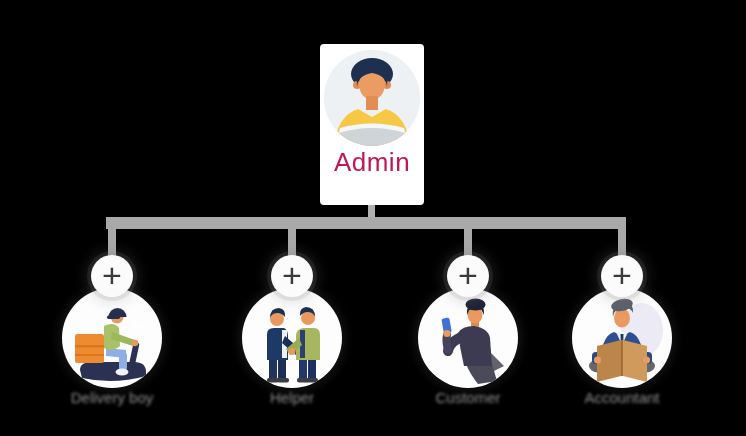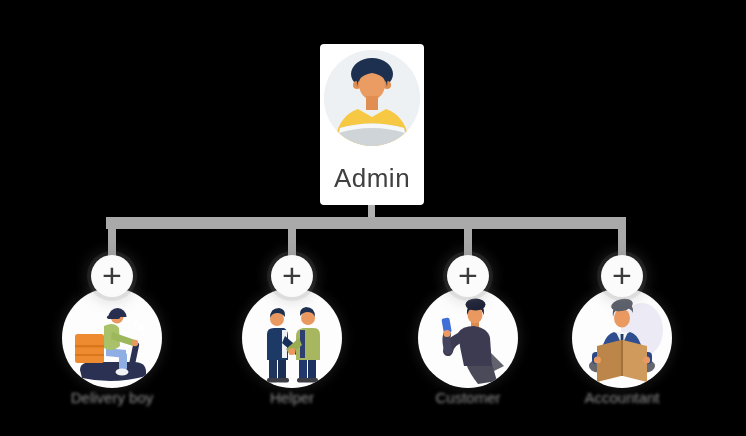--- a/index.html
+++ b/index.html
@@ -16,21 +16,21 @@
   .conn-drop.d3{left:464px;}
   .conn-drop.d4{left:618px;}
 
   
   .admin-card{position:absolute;left:320px;top:44px;width:104px;height:161px;
               background:#ffffff;border-radius:4px;display:flex;flex-direction:column;
               align-items:center;cursor:pointer;}
   .admin-avatar{width:96px;height:96px;border-radius:50%;margin-top:6px;overflow:hidden;
                 background:#eef1f4;flex:none;}
   .admin-avatar svg{display:block;width:96px;height:96px;}
-  .admin-label{margin-top:17px;font-size:26px;font-weight:500;color:#404040;letter-spacing:.5px;}
+  .admin-label{margin-top:1px;font-size:26px;font-weight:500;color:#be185d;letter-spacing:.5px;}
 
   
   .member{position:absolute;top:255px;width:100px;height:165px;}
   .member.m1{left:62px;}
   .member.m2{left:242px;}
   .member.m3{left:418px;}
   .member.m4{left:572px;}
 
   .plus-btn{position:absolute;left:50%;top:0;transform:translateX(-50%);
             width:42px;height:42px;border-radius:50%;background:#fbfbfb;border:none;

